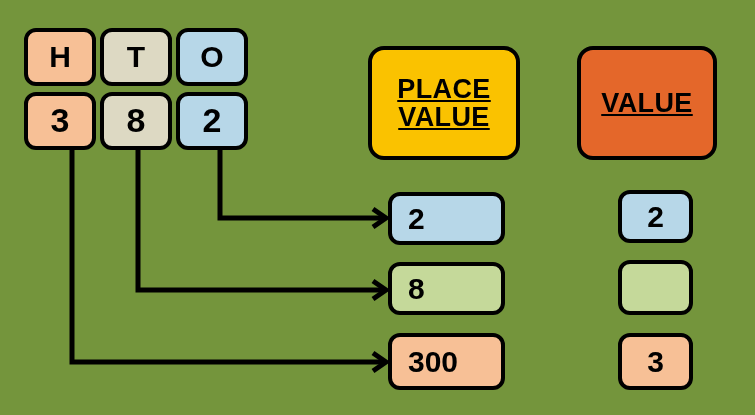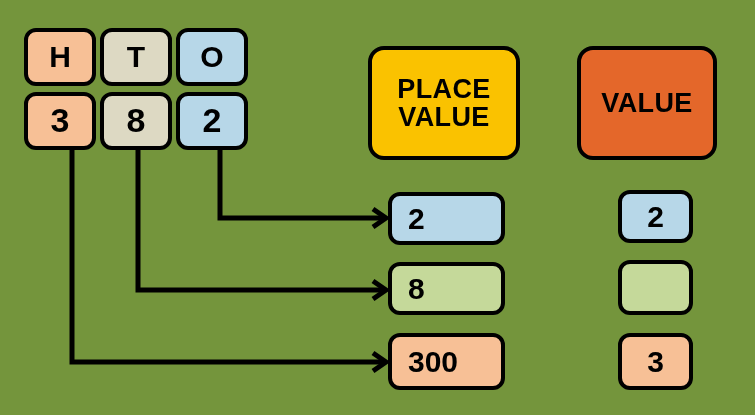--- a/index.html
+++ b/index.html
@@ -36,20 +36,21 @@
     font-size: 30px;
   }
   .digit {
     font-size: 34px;
   }
   .title-box {
     font-size: 27px;
     border-radius: 16px;
     flex-direction: column;
     letter-spacing: 0.4px;
+    text-decoration: underline;
   }
   .result-box {
     font-size: 30px;
     justify-content: flex-start;
     padding-left: 16px;
     border-radius: 12px;
   }
   .face-box {
     font-size: 30px;
     border-radius: 12px;

